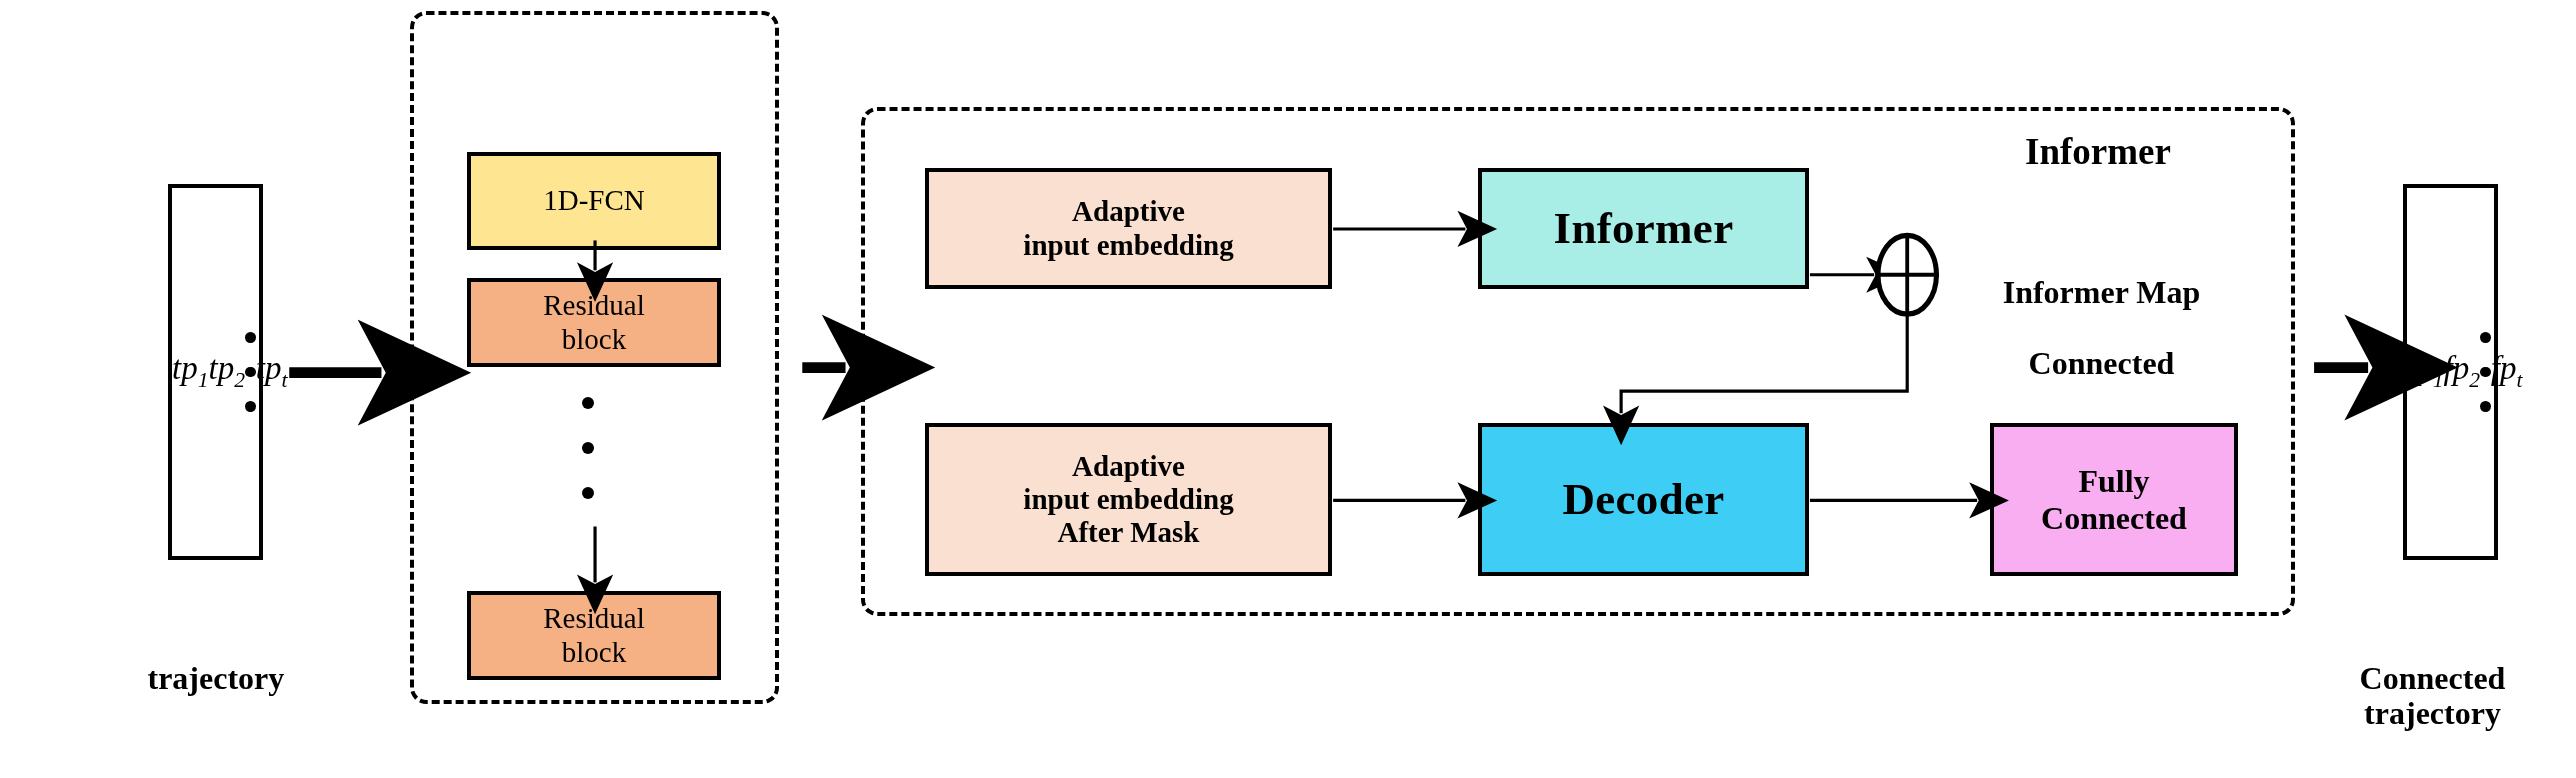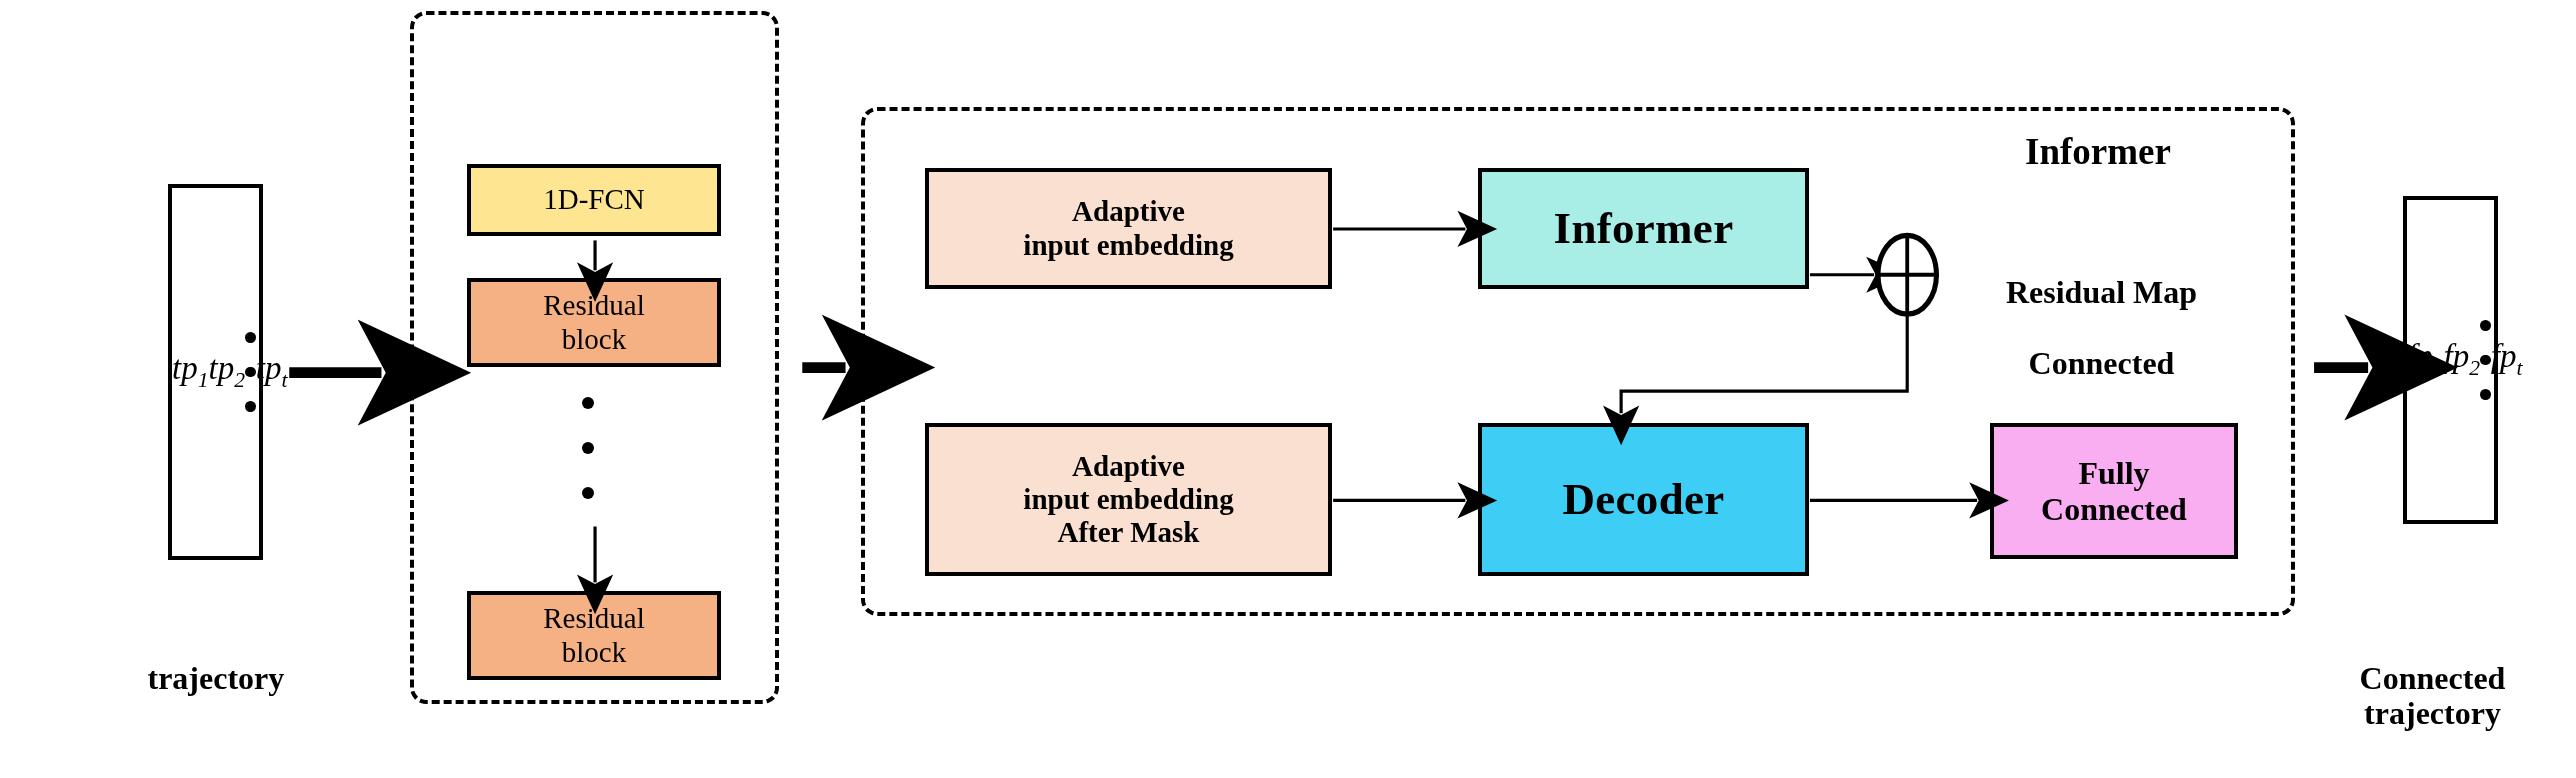--- a/index.html
+++ b/index.html
@@ -86,21 +86,21 @@
     </div>
   </div>
 
   <div class="abs caption" style="left:25.4px;top:661px;width:381px;">
     <div>trajectory</div>
   </div>
 
   <div class="abs dashed-group" style="left:410px;top:11.4px;width:369px;height:693px;"></div>
 
 
-  <div class="abs node n-fcn" style="left:467px;top:164px;width:254px;height:72px;background:#FDE591;">
+  <div class="abs node n-fcn" style="left:467px;top:152px;width:254px;height:98px;background:#FDE591;">
     <span class="node-label">1D-FCN</span>
   </div>
 
   <div class="abs node n-res" style="left:467px;top:278px;width:254px;height:89px;background:#F5B183;">
     <span class="node-label">
       <span>Residual</span><br><span>block</span>
     </span>
   </div>
 
   <div class="abs vdots" style="left:582px;top:397px;">
@@ -123,43 +123,43 @@
     <span class="node-label">
       <span>Adaptive</span><br><span>input embedding</span>
     </span>
   </div>
 
   <div class="abs node n-big" style="left:1478px;top:168px;width:331px;height:121px;background:#A9EDE7;">
     <span class="node-label">Informer</span>
   </div>
 
   <div class="abs free-label" style="left:1936px;top:240px;width:331px;">
-    <div>Residual Map</div>
+    <div>Informer Map</div>
     <div>Connected</div>
   </div>
 
   <div class="abs node n-embed" style="left:925px;top:423px;width:407px;height:153px;background:#FAE0D0;">
     <span class="node-label">
       <span>Adaptive</span><br>
       <span>input embedding</span><br>
       <span>After Mask</span>
     </span>
   </div>
 
   <div class="abs node n-big" style="left:1478px;top:423px;width:331px;height:153px;background:#3ECDF4;">
     <span class="node-label">Decoder</span>
   </div>
 
-  <div class="abs node n-fc" style="left:1990px;top:423px;width:248px;height:136px;background:#F9AEF2;">
+  <div class="abs node n-fc" style="left:1990px;top:423px;width:248px;height:153px;background:#F9AEF2;">
     <span class="node-label">
       <span>Fully</span><br><span>Connected</span>
     </span>
   </div>
 
-  <div class="abs seq-box" style="left:2403px;top:196px;width:95px;height:328px;padding:21.6px 0 21.6px 0;">
+  <div class="abs seq-box" style="left:2403px;top:184px;width:95px;height:376px;padding:21.6px 0 21.6px 0;">
     <div class="seq-item">
       <span>fp</span><sub>1</sub>
     </div>
     <div class="seq-item">
       <span>fp</span><sub>2</sub>
     </div>
     <div class="seq-dots">
       <span class="seq-dot"></span>
       <span class="seq-dot"></span>
       <span class="seq-dot"></span>

